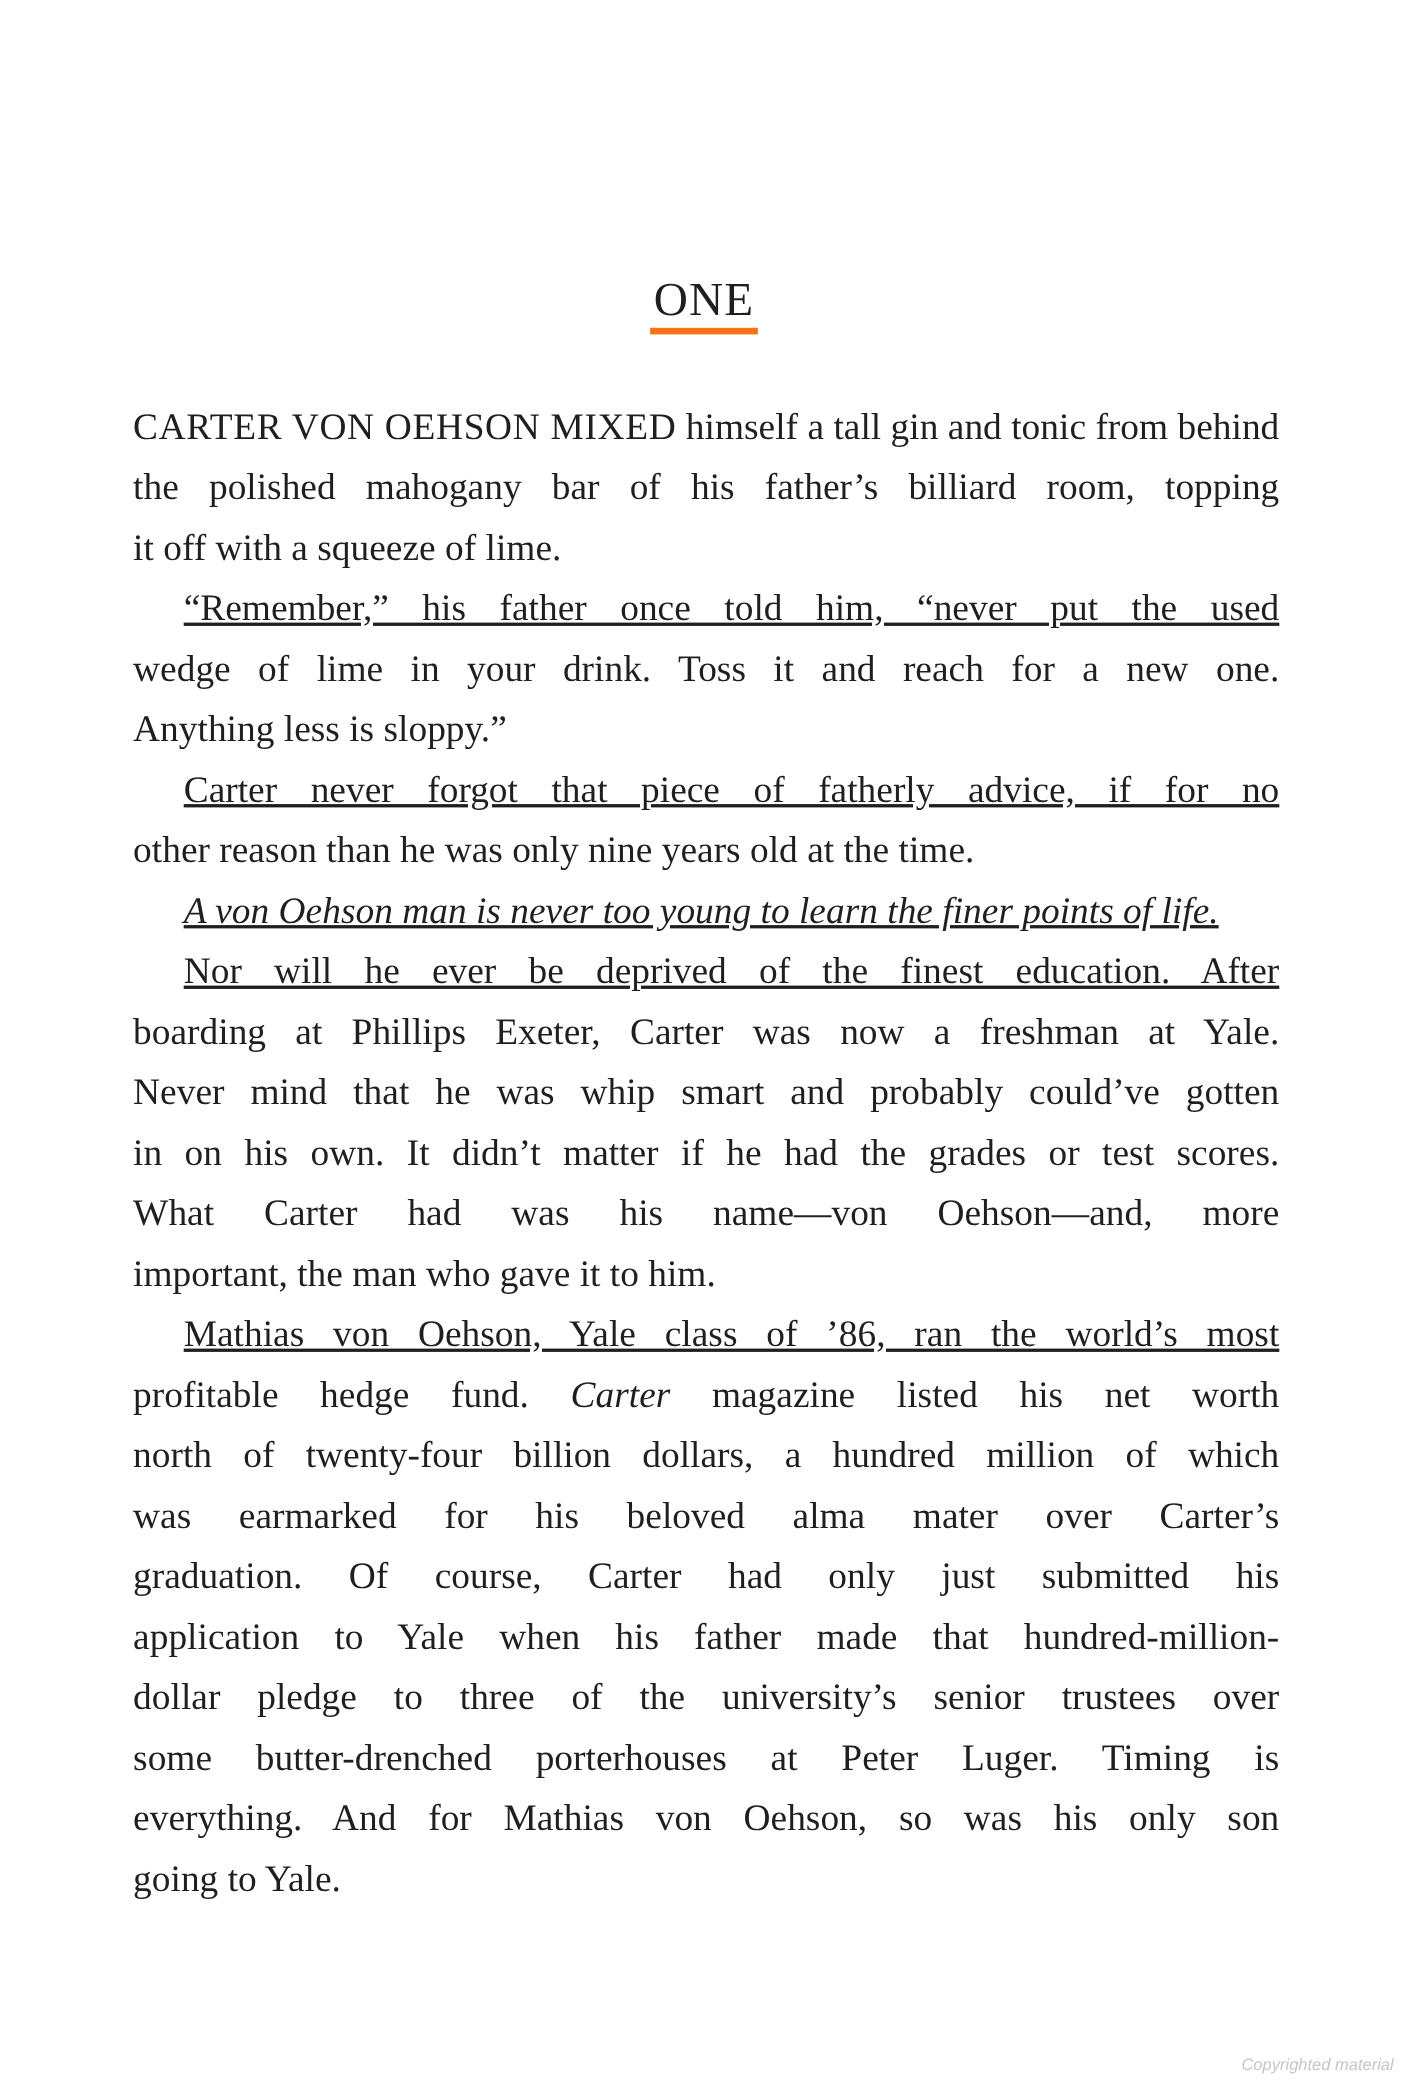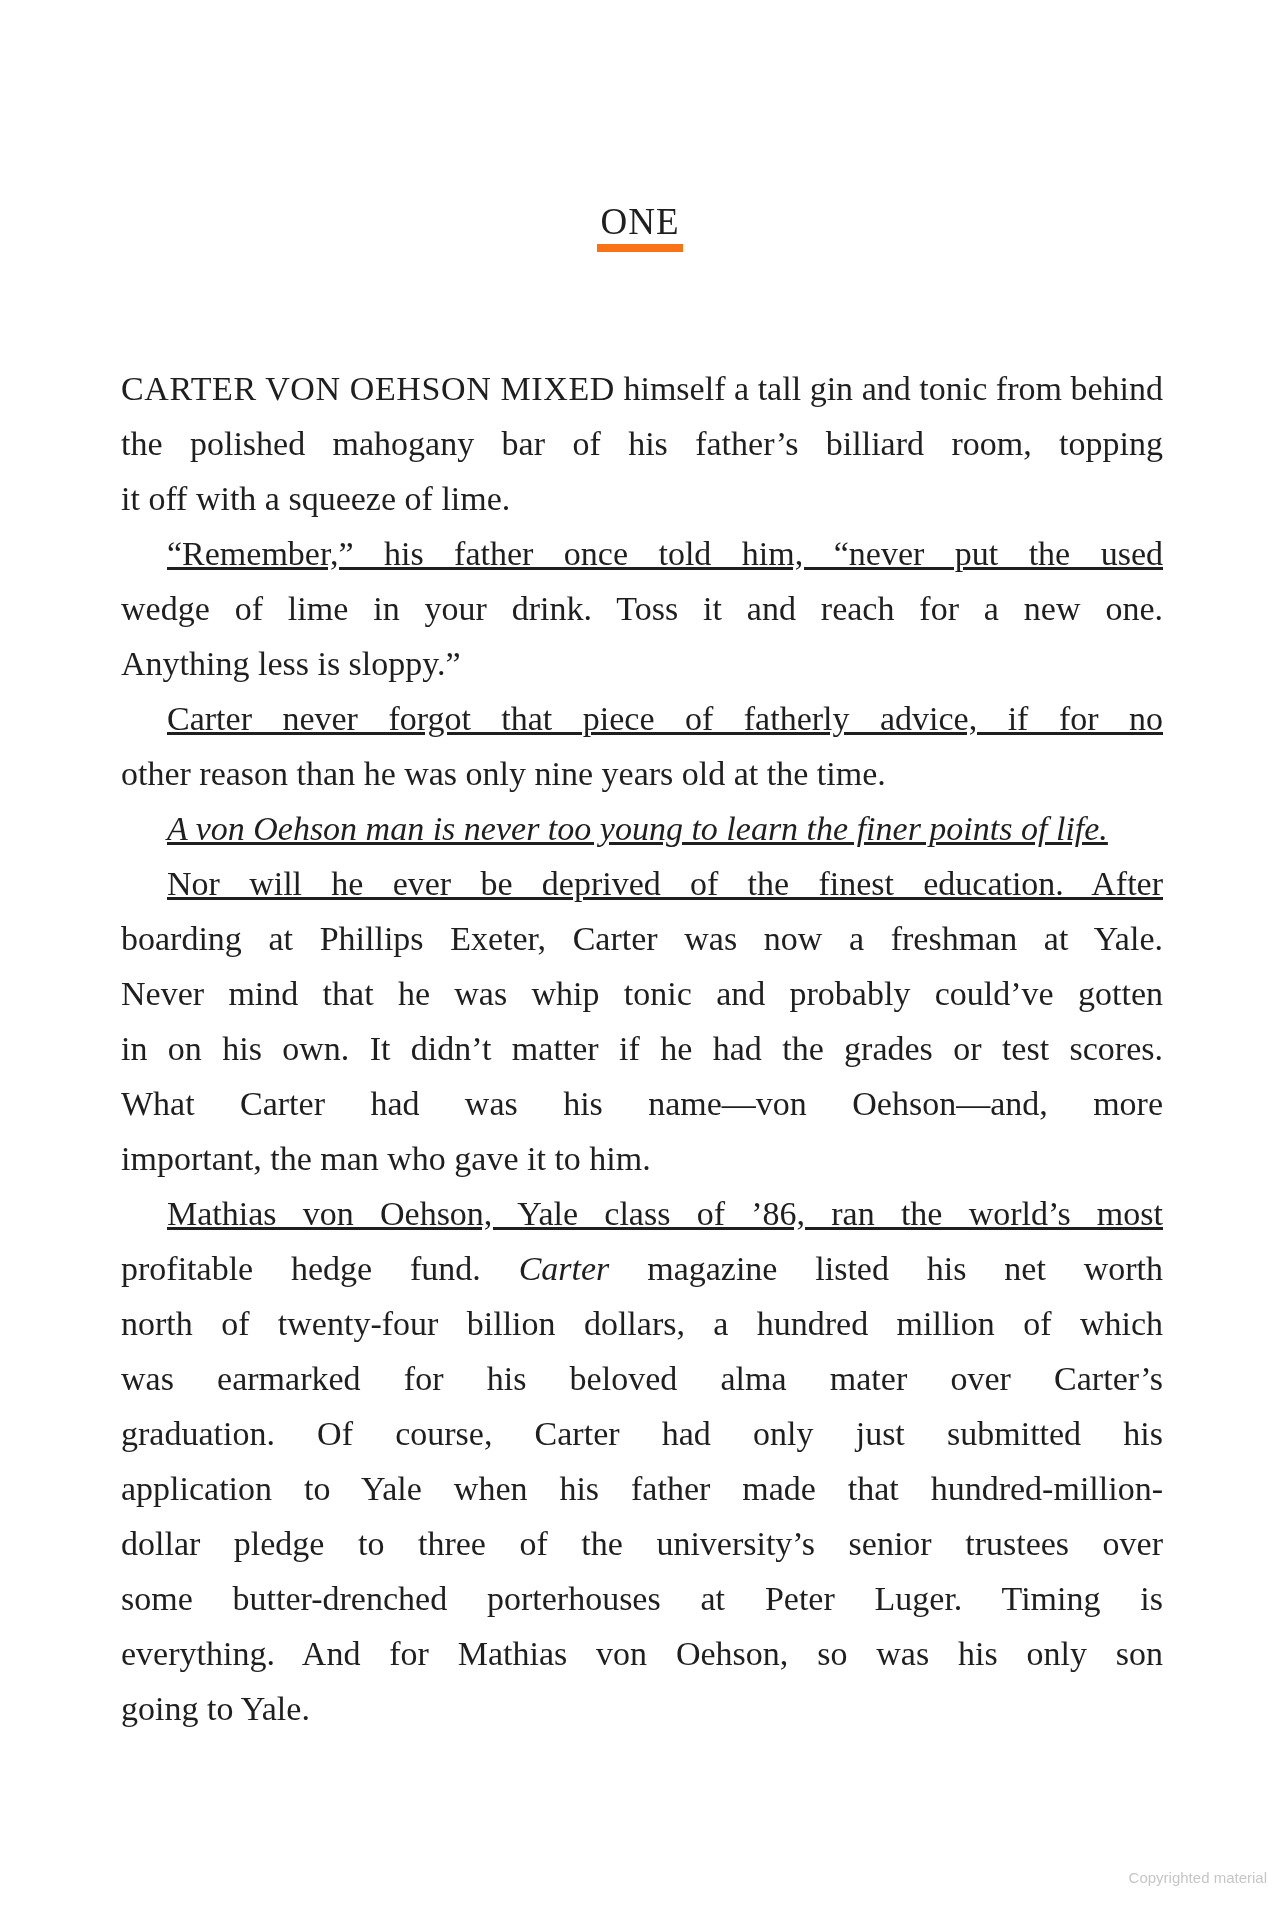--- a/index.html
+++ b/index.html
@@ -20,25 +20,26 @@
     position: absolute;
     top: 203px;
     left: 0;
     width: 100%;
     text-align: center;
     margin: 0;
     font-weight: normal;
   }
   .chapter-title .underline {
     display: inline-block;
-    font-size: 37px;
+    font-size: 43px;
     line-height: 1;
     letter-spacing: 1px;
     padding: 0 3px 4px 3px;
-    border-bottom: 8px solid #f97316;
+    border-bottom: 6px solid #f97316;
+    margin-top: 48px;
   }
   .body-text {
     position: absolute;
     top: 361px;
     left: 121px;
     width: 1042px;
     font-size: 34px;
     line-height: 55px;
   }
   .line {
@@ -63,20 +64,21 @@
   .seg-italic {
     font-style: italic;
   }
   .watermark {
     position: absolute;
     top: 1869px;
     right: 13px;
     font-family: "Liberation Sans", "DejaVu Sans", sans-serif;
     font-size: 15px;
     color: #c6c6c6;
+    font-style: italic;
   }
 </style>
 </head>
 <body>
 
 <div class="page">
   <h1 class="chapter-title"><span class="underline">ONE</span></h1>
 
   <div class="body-text" id="body-text">
       <div>
@@ -92,21 +94,21 @@
       <div>
         <div class="line indent"><span>Carter never forgot that piece of fatherly advice, if for no</span></div>
         <div class="line para-end"><span>other reason than he was only nine years old at the time.</span></div>
       </div>
       <div>
         <div class="line para-end indent italic-line"><span>A von Oehson man is never too young to learn the finer points of life.</span></div>
       </div>
       <div>
         <div class="line indent"><span>Nor will he ever be deprived of the finest education. After</span></div>
         <div class="line"><span>boarding at Phillips Exeter, Carter was now a freshman at Yale.</span></div>
-        <div class="line"><span>Never mind that he was whip tonic and probably could’ve gotten</span></div>
+        <div class="line"><span>Never mind that he was whip smart and probably could’ve gotten</span></div>
         <div class="line"><span>in on his own. It didn’t matter if he had the grades or test scores.</span></div>
         <div class="line"><span>What Carter had was his name—von Oehson—and, more</span></div>
         <div class="line para-end"><span>important, the man who gave it to him.</span></div>
       </div>
       <div>
         <div class="line indent"><span>Mathias von Oehson, Yale class of ’86, ran the world’s most</span></div>
         <div class="line"><span>profitable hedge fund. </span><span class="seg-italic">Carter</span><span> magazine listed his net worth</span></div>
         <div class="line"><span>north of twenty-four billion dollars, a hundred million of which</span></div>
         <div class="line"><span>was earmarked for his beloved alma mater over Carter’s</span></div>
         <div class="line"><span>graduation. Of course, Carter had only just submitted his</span></div>

